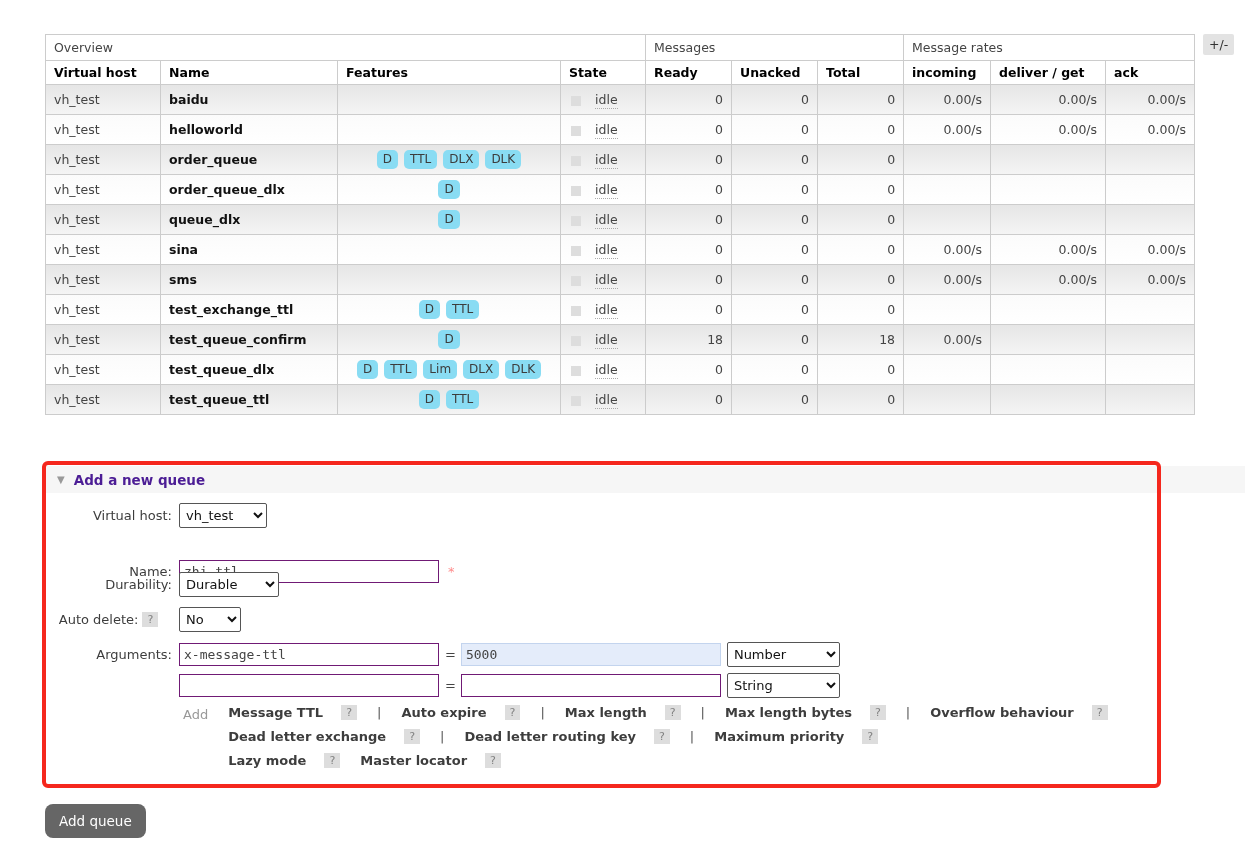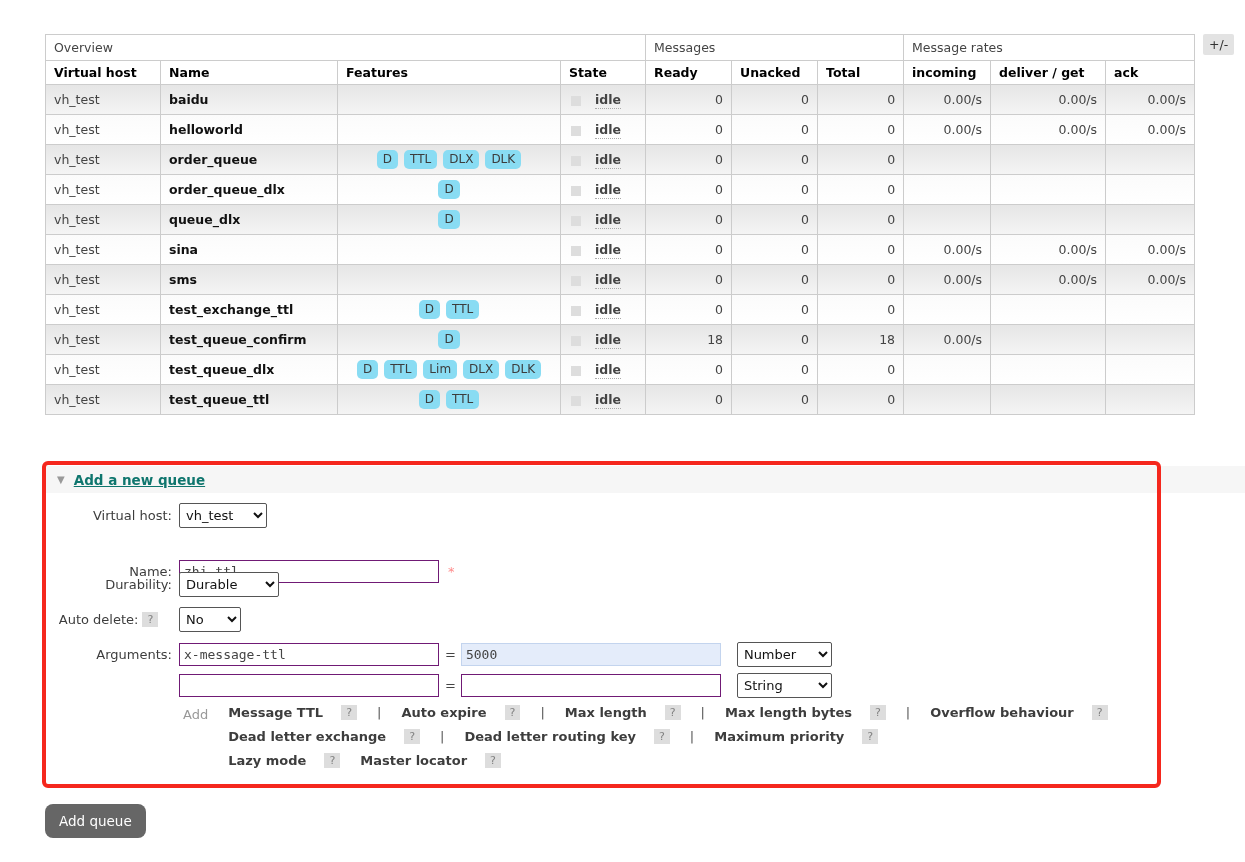--- a/index.html
+++ b/index.html
@@ -13,37 +13,37 @@
   tr.cols-row th{font-weight:bold;text-align:left;color:#000;padding:4px 8px;background:#fff;cursor:pointer;}
   td{padding:7px 8px;color:#444;}
   tr.row-a{background:linear-gradient(180deg,#e6e6e6 0%,#f5f5f5 100%);}
   tr.row-b{background:linear-gradient(180deg,#fbfbfb 0%,#ffffff 100%);}
   td.c-vhost{text-align:left;}
   td.c-name{font-weight:bold;color:#111;}
   td.c-feat{text-align:center;padding:4px 4px;}
   td.c-num{text-align:right;}
   .badge{display:inline-block;background:var(--feature-badge-bg,#89dcf3);color:#3c3c3c;border-radius:5px;padding:2px 6px;margin:1px 3px;font-size:12px;line-height:15px;}
   .state-box{display:inline-block;width:10px;height:10px;background:#ddd;margin:0 14px 0 2px;vertical-align:middle;}
-  .state-text{border-bottom:1px dotted #aaa;padding-bottom:1px;font-weight:bold;}
+  .state-text{border-bottom:1px dotted #aaa;padding-bottom:1px;}
   .plus-minus{position:absolute;left:1203px;top:34px;background:#e3e3e3;color:#333;font-size:12.5px;padding:3px 6px;cursor:pointer;border-radius:2px;}
 
   
   .section-bar{position:absolute;left:45px;top:466px;width:1200px;height:27px;background:var(--section-bar-bg,#f6f6f6);display:flex;align-items:center;cursor:pointer;}
   .tri{color:#999;font-size:10px;margin:0 9px 0 12px;}
-  .section-title{font-weight:bold;color:#0f766e;font-size:13.5px;text-decoration:underline;}
+  .section-title{font-weight:bold;color:#4c1d95;font-size:13.5px;}
 
   
   .frow{position:absolute;left:45px;display:flex;align-items:center;font-size:13px;}
   .flabel{width:127px;text-align:right;margin-right:7px;color:#3d3d3d;flex:none;display:inline-block;}
   .flabel-flex{width:127px;margin-right:7px;flex:none;display:flex;justify-content:center;align-items:center;gap:4px;color:#3d3d3d;}
   select{font-family:"DejaVu Sans","Liberation Sans",sans-serif;font-size:13px;height:25px;border:1px solid #555;border-radius:2px;background:#fff;color:#111;padding:0 2px;}
   .sel-vhost{width:88px;}
   .sel-dur{width:100px;}
   .sel-autodel{width:62px;}
-  .sel-type{width:95px;margin-left:16px;}
+  .sel-type{width:113px;margin-left:6px;}
   .text-input{width:250px;height:19px;border:1px solid #701a75;font-family:"DejaVu Sans Mono","Liberation Mono",monospace;font-size:13px;padding:1px 4px;color:#444;background:#fff;}
   .value-highlight{background:var(--highlight-input-bg,#e4ecfa);border-color:#c3d4ee;}
   .req{color:var(--required-marker,#ff8c8c);margin-left:9px;font-size:13px;}
   .eq{color:#444;margin:0 5px 0 6px;}
   .help-chip{display:inline-block;background:var(--help-chip-bg,#ddd);color:#828282;font-size:11px;line-height:13px;padding:1px 5px;cursor:pointer;}
   .links-row{position:absolute;left:45px;top:705px;display:flex;align-items:flex-start;font-size:13px;}
   .add-label{margin-left:138px;color:#999;flex:none;padding-top:2px;text-align:right;}
   .arg-lines{margin-left:20px;}
   .arg-line{margin-bottom:9px;display:flex;align-items:center;gap:9px;}
   .arg-link{font-weight:bold;color:#3d3d3d;margin-right:9px;cursor:pointer;}

